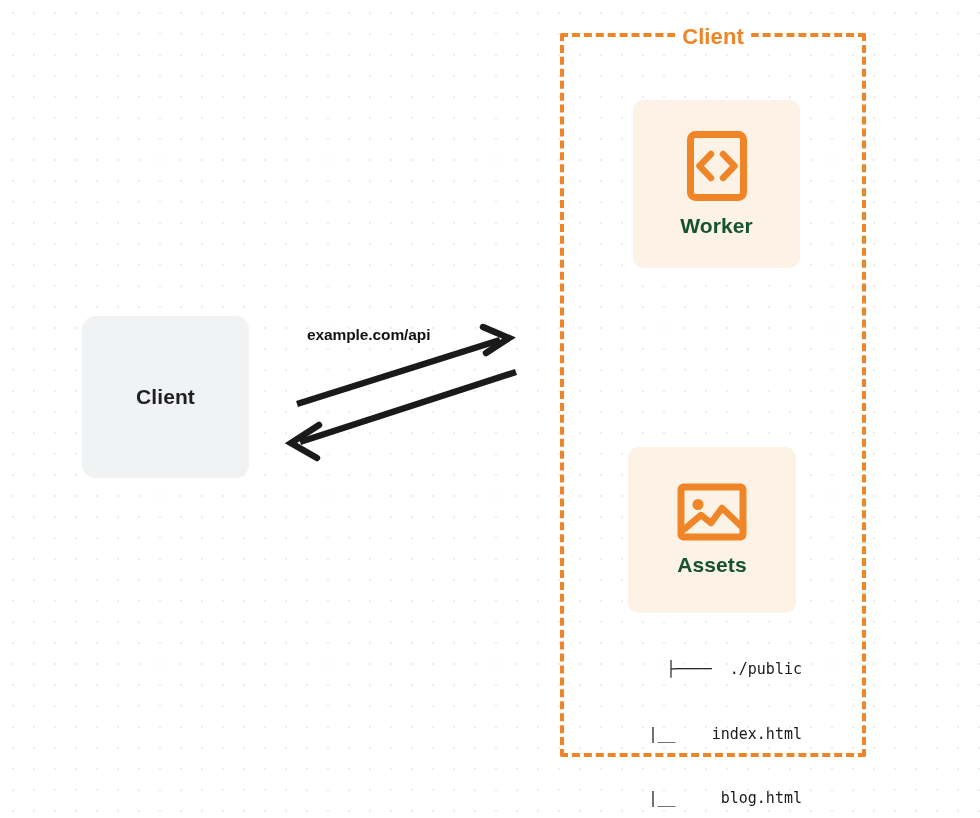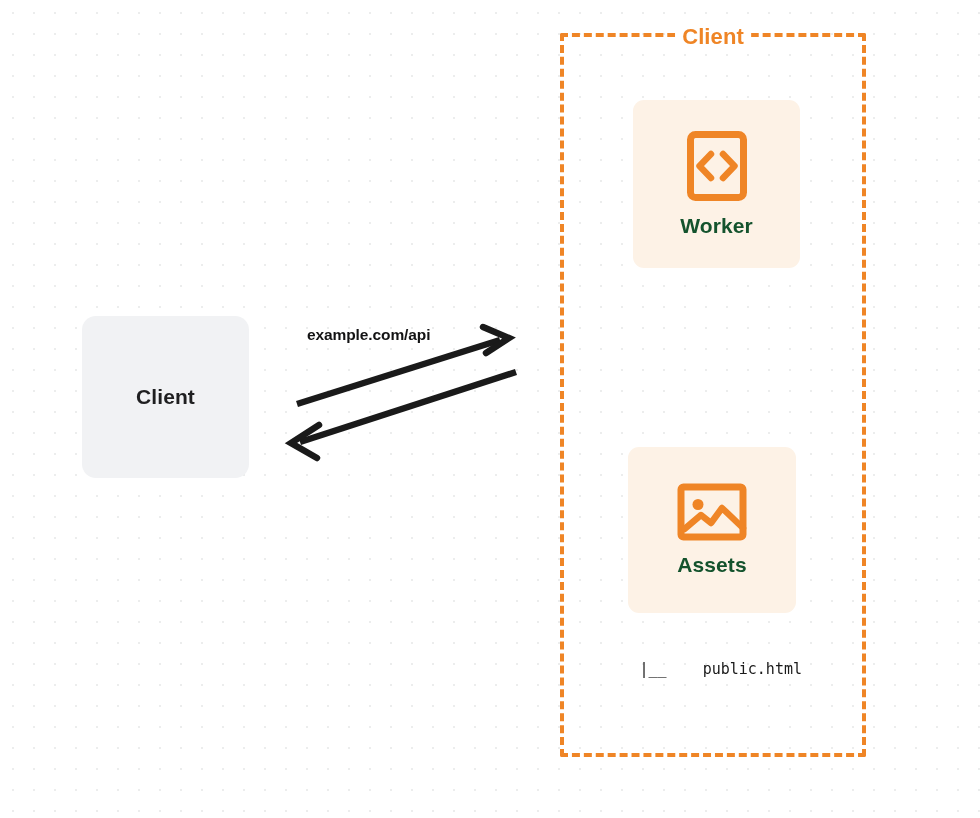--- a/index.html
+++ b/index.html
@@ -182,17 +182,19 @@
   <div id="assets-card" class="service-card">
     <svg class="service-icon" width="70" height="58" viewBox="0 0 70 58">
       <rect x="4" y="4" width="62" height="50" rx="2.5" ry="2.5" fill="none" stroke="#ef8526" stroke-width="7"></rect>
       <circle cx="21" cy="21.5" r="5.5" fill="#ef8526"></circle>
       <polyline points="7.5,46 24,32 34,40 45,25 66,45" fill="none" stroke="#ef8526" stroke-width="6.5" stroke-linecap="round" stroke-linejoin="round"></polyline>
     </svg>
     <span class="service-label">Assets</span>
   </div>
 
   <div id="assets-file-tree">
-    <span class="tree-row">    |__    public.html</span>
+    <span class="tree-row">├────  ./public</span>
+    <span class="tree-row">    |__    index.html</span>
+    <span class="tree-row">    |__     blog.html</span>
     
   </div>
 
 </div>
 
 </body></html>

